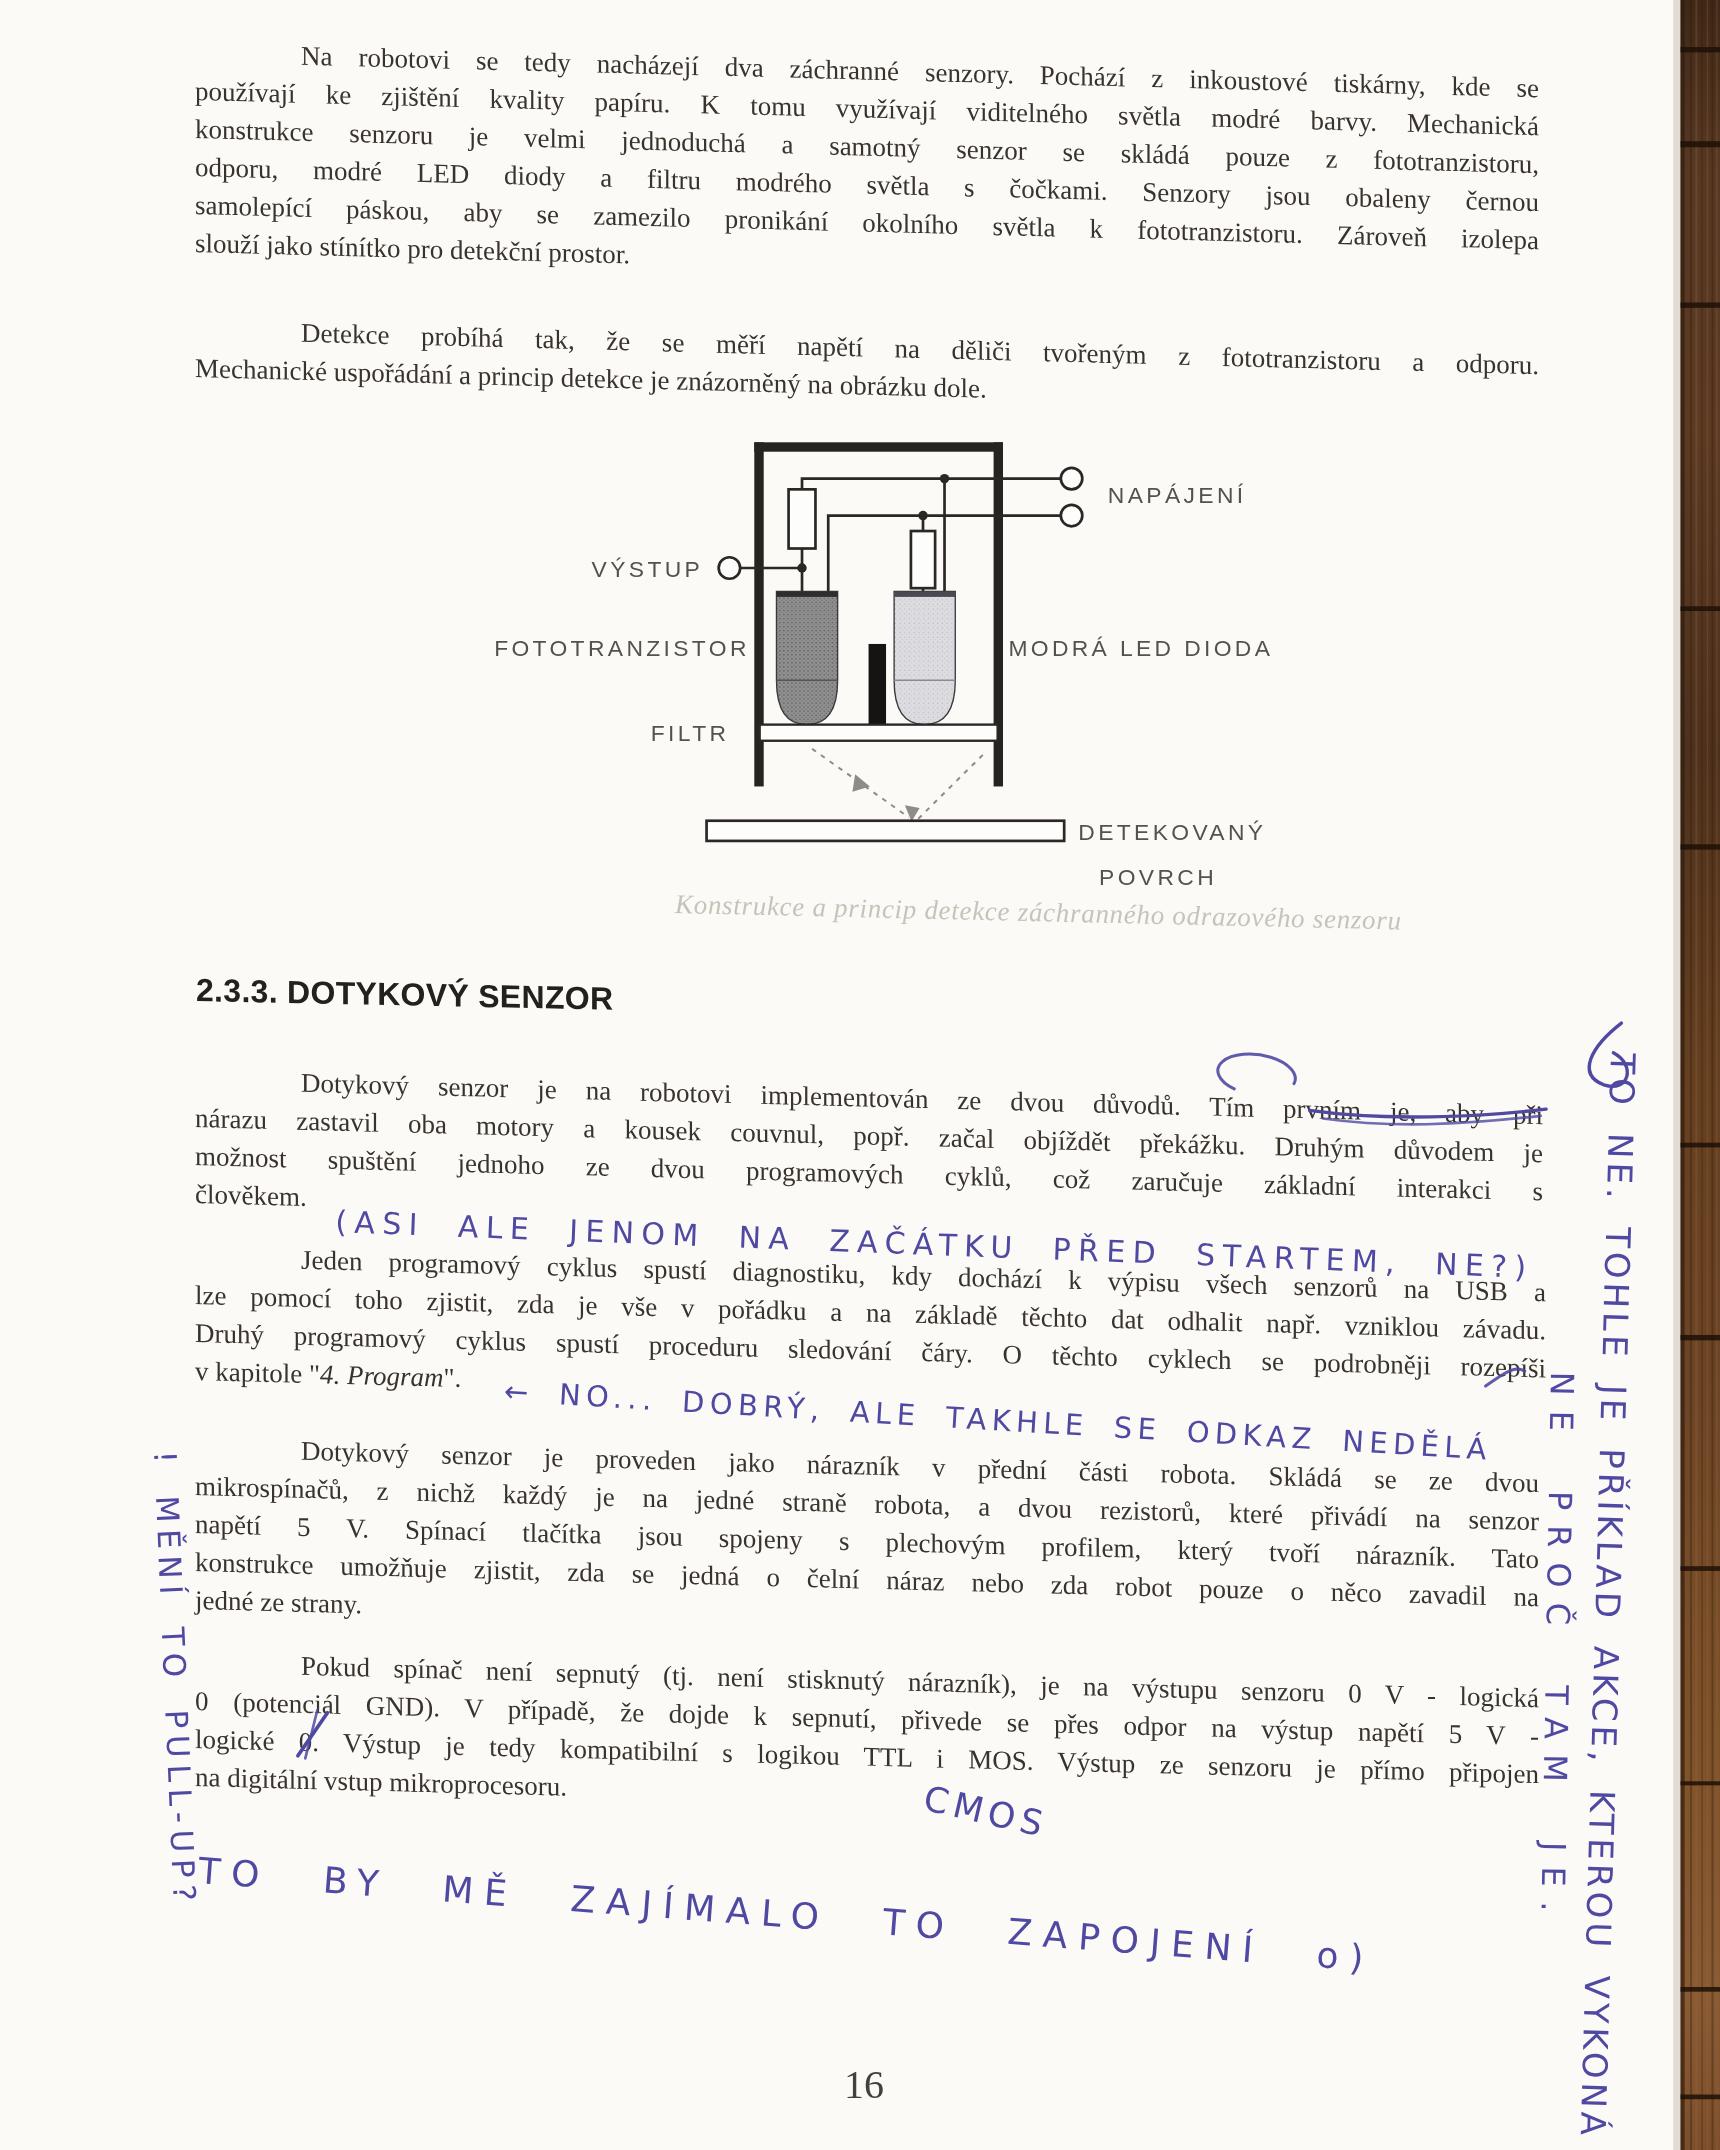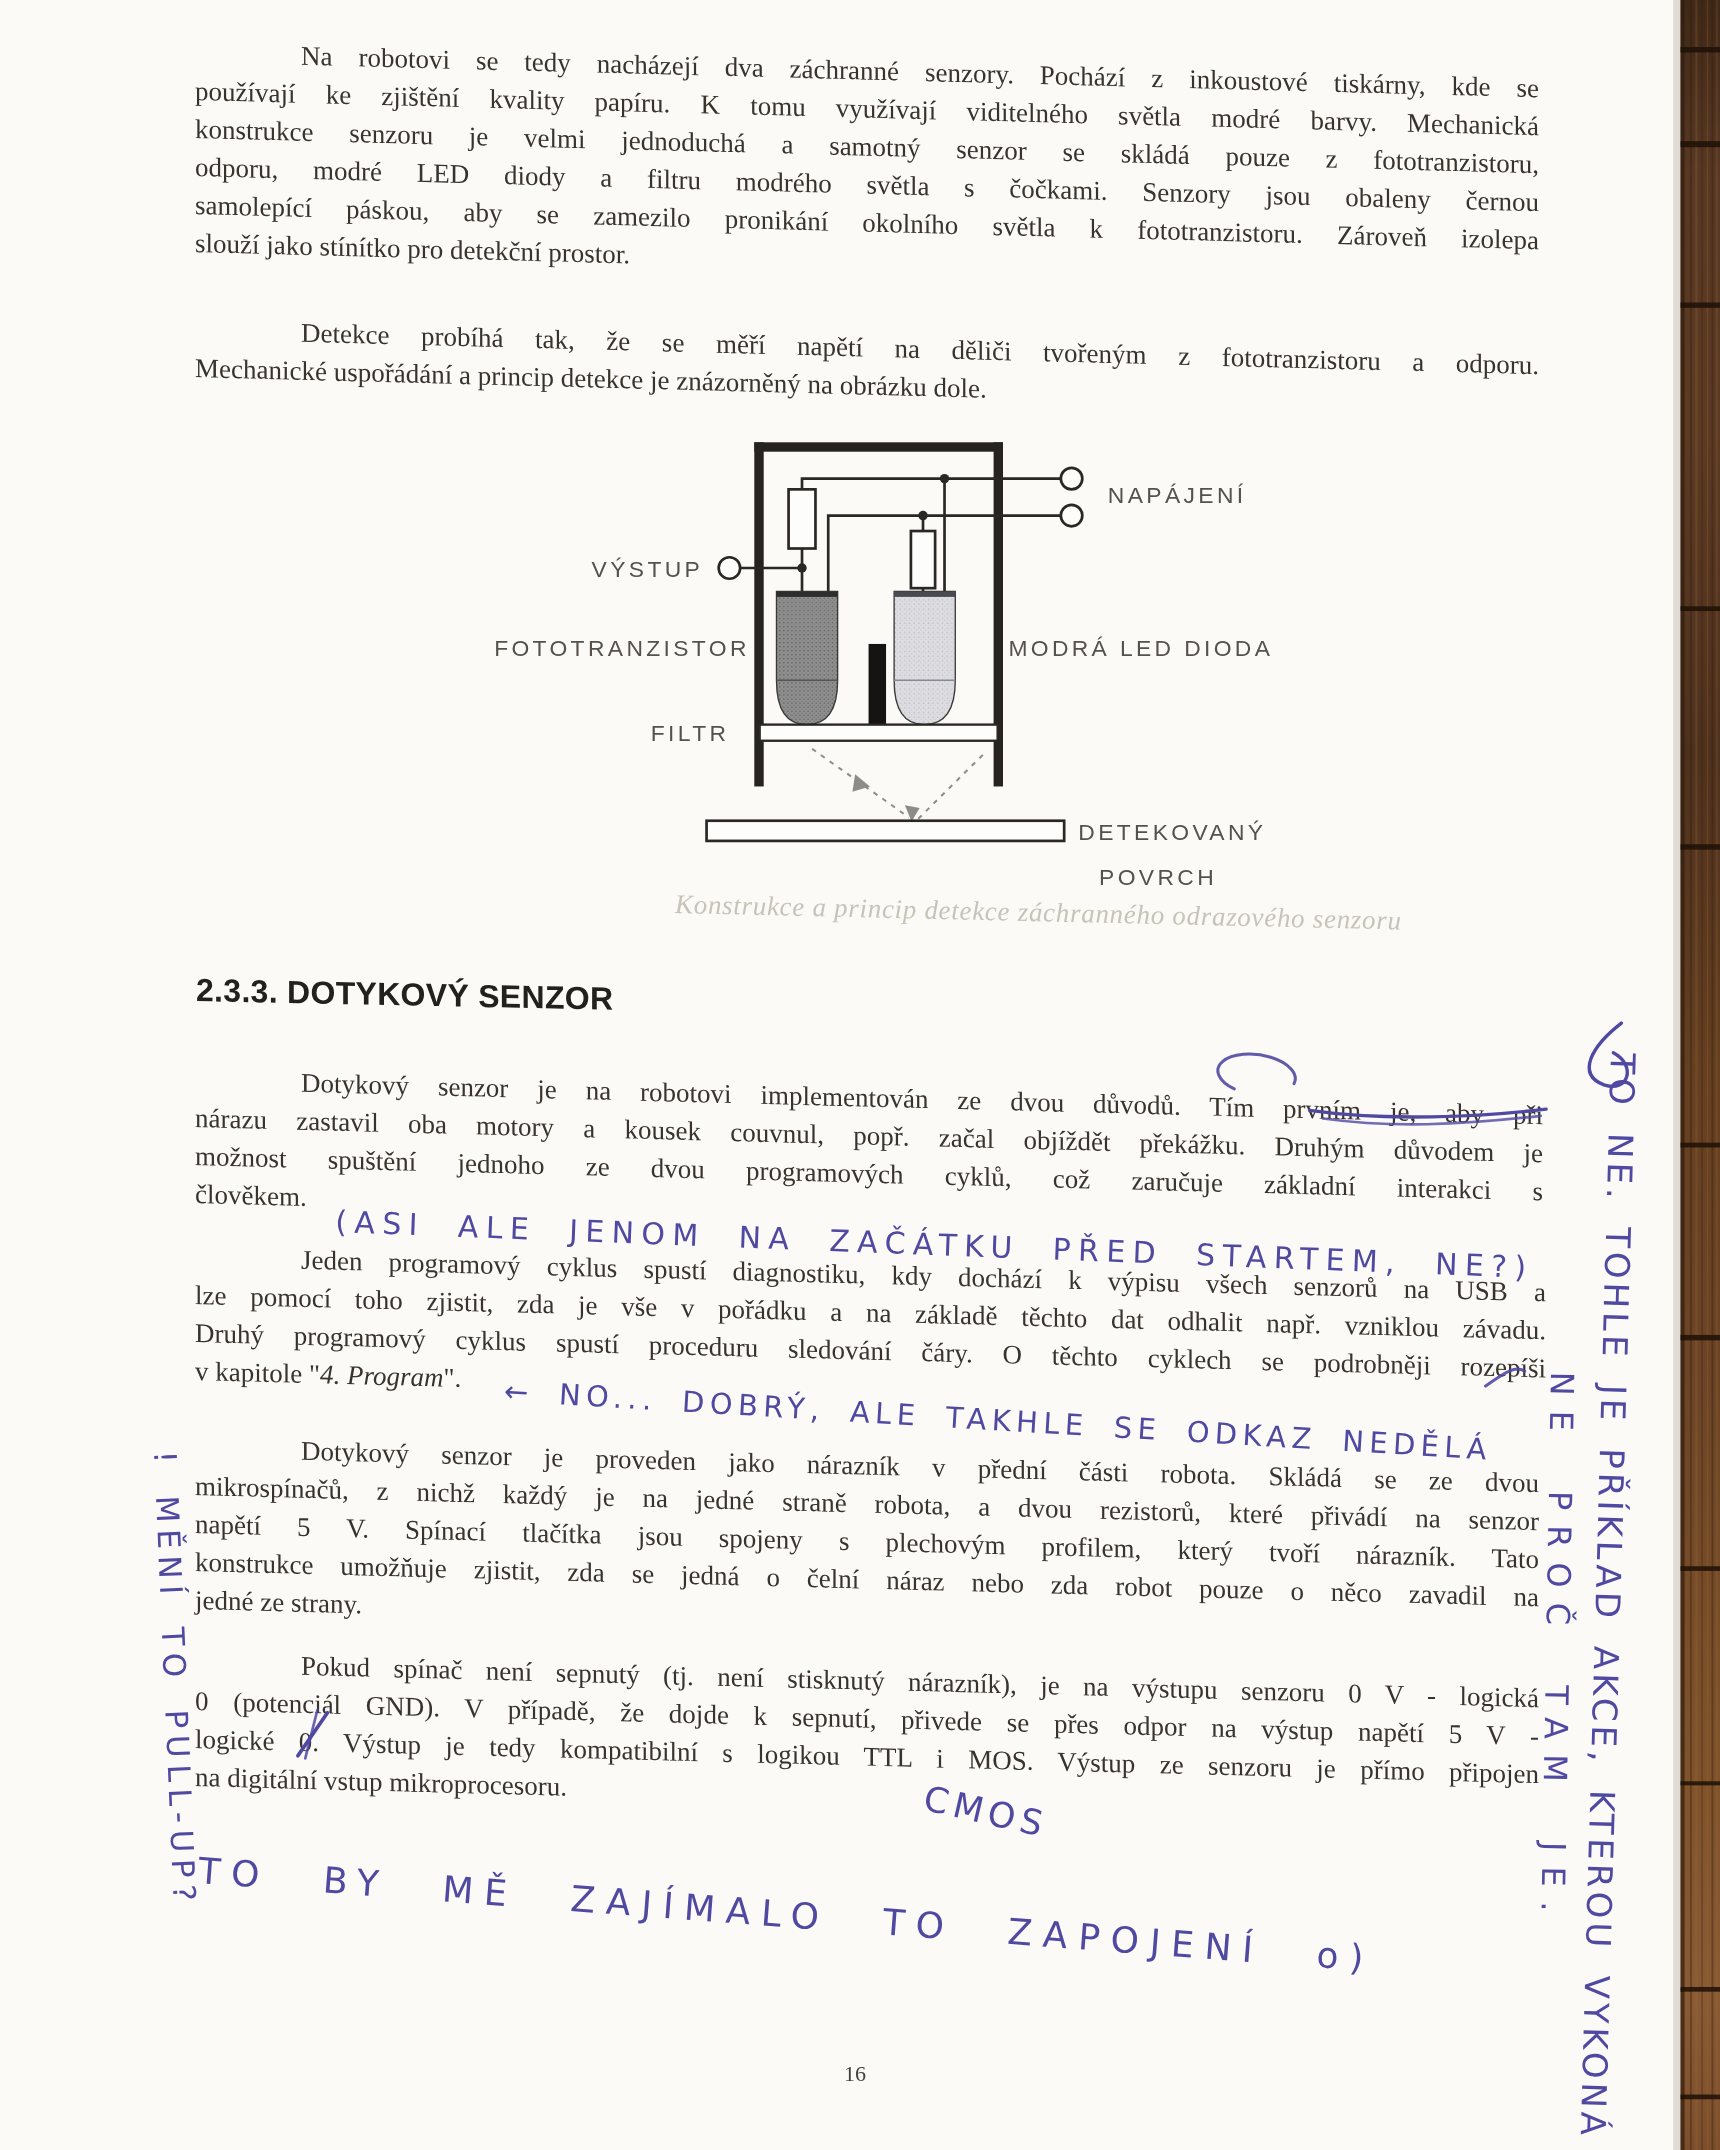--- a/index.html
+++ b/index.html
@@ -32,21 +32,21 @@
     position:absolute;
     font-family:"Liberation Serif",serif;
     font-style:italic;font-size:27px;letter-spacing:0.7px;
     color:#c8c3b8;
     transform-origin:left top;transform:skewY(1.3deg);
     white-space:nowrap;
   }
   .pagenum{
     position:absolute;
     font-family:"Liberation Serif",serif;
-    font-size:22px;color:#45403a;
+    font-size:40px;color:#45403a;
   }
   .hand{
     position:absolute;
     font-family:"DejaVu Sans",sans-serif;
     color:#4f49a2;
     white-space:nowrap;
     transform-origin:left top;
     font-weight:400;
   }
   .hand-sm{font-size:30px;letter-spacing:7.4px;word-spacing:16px;}

